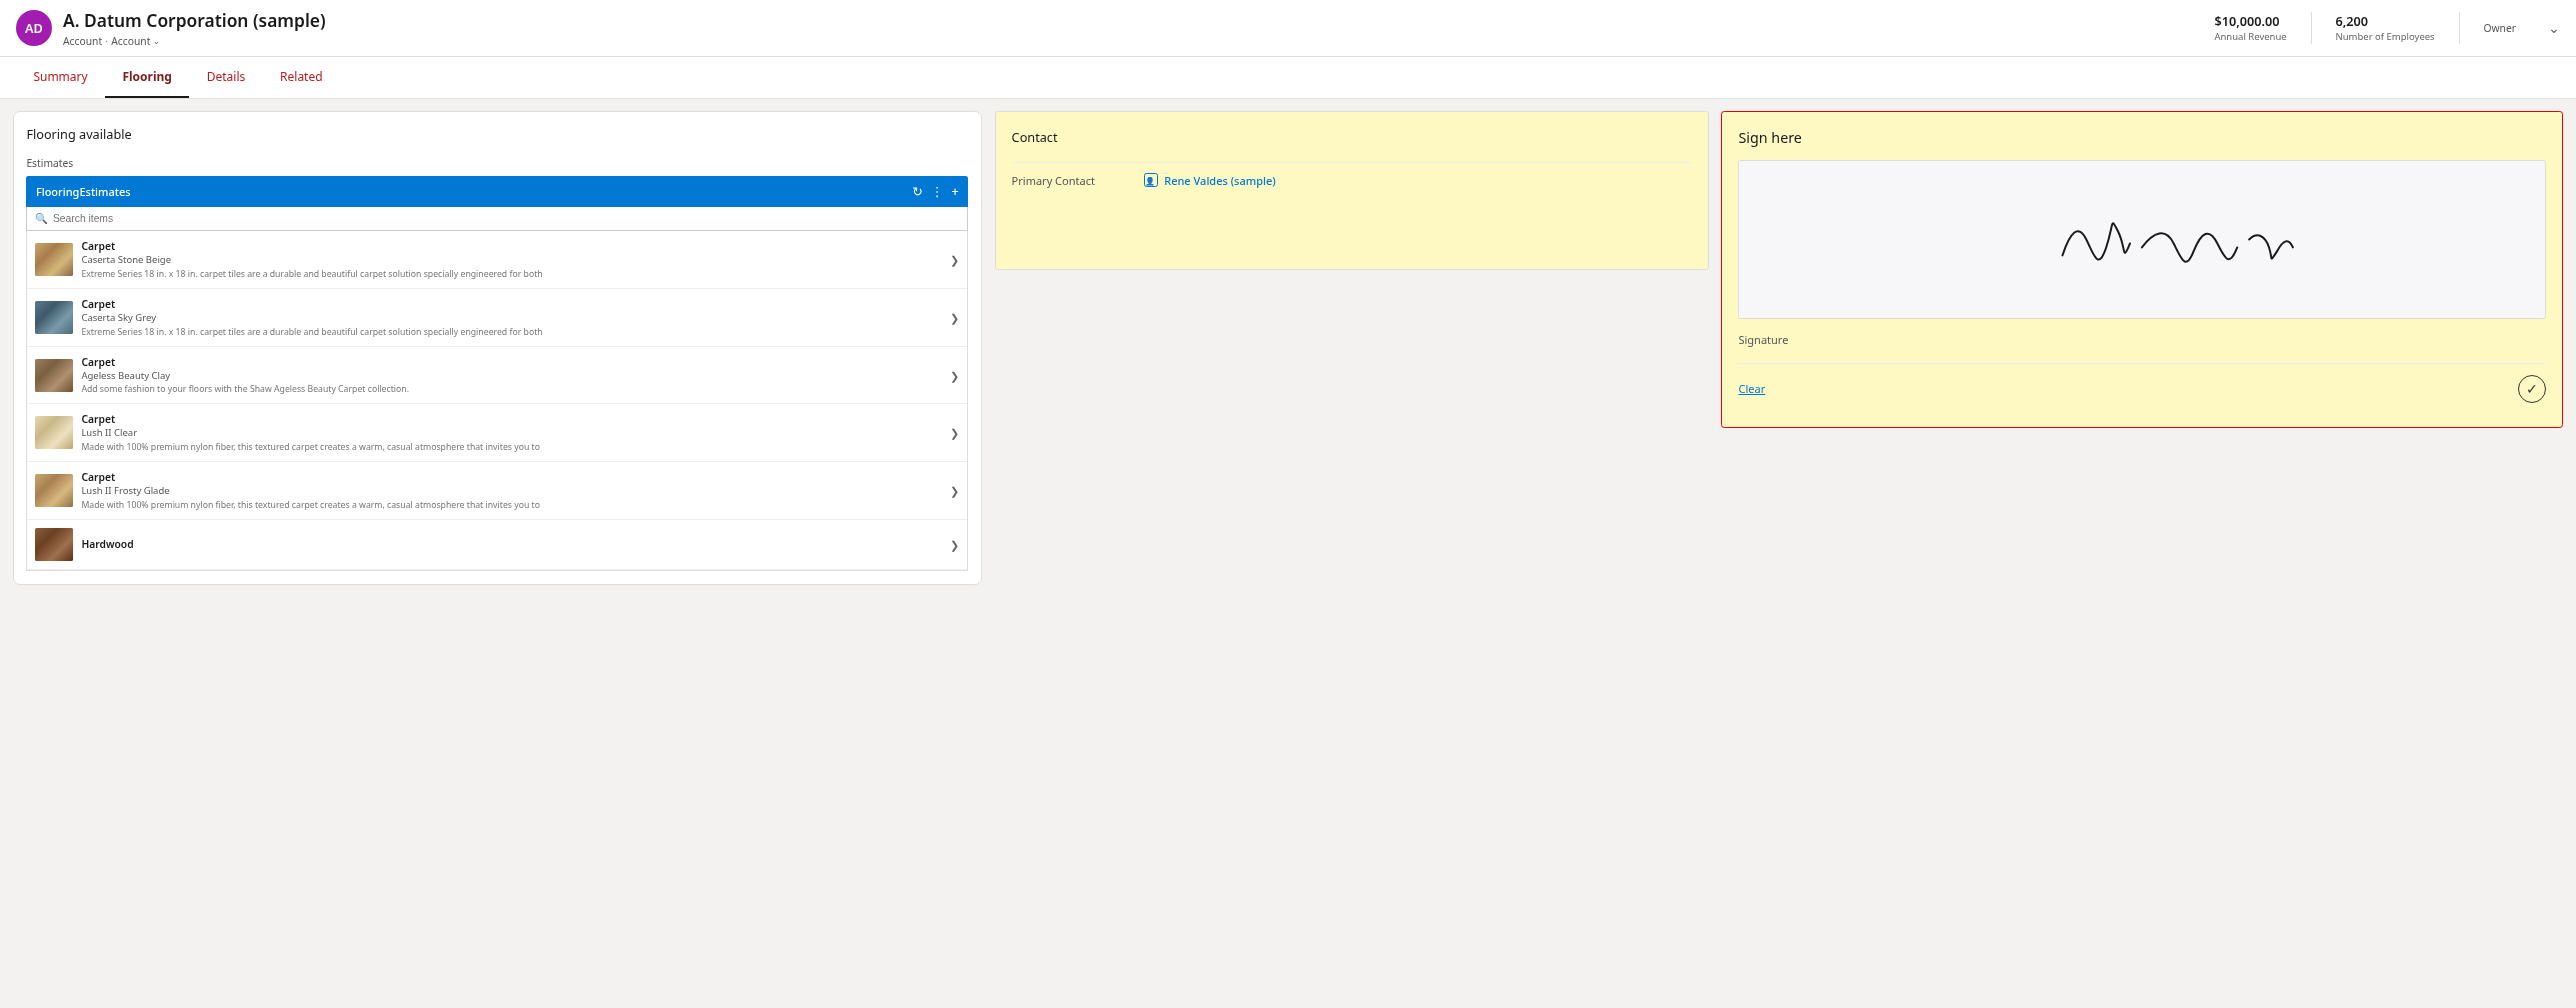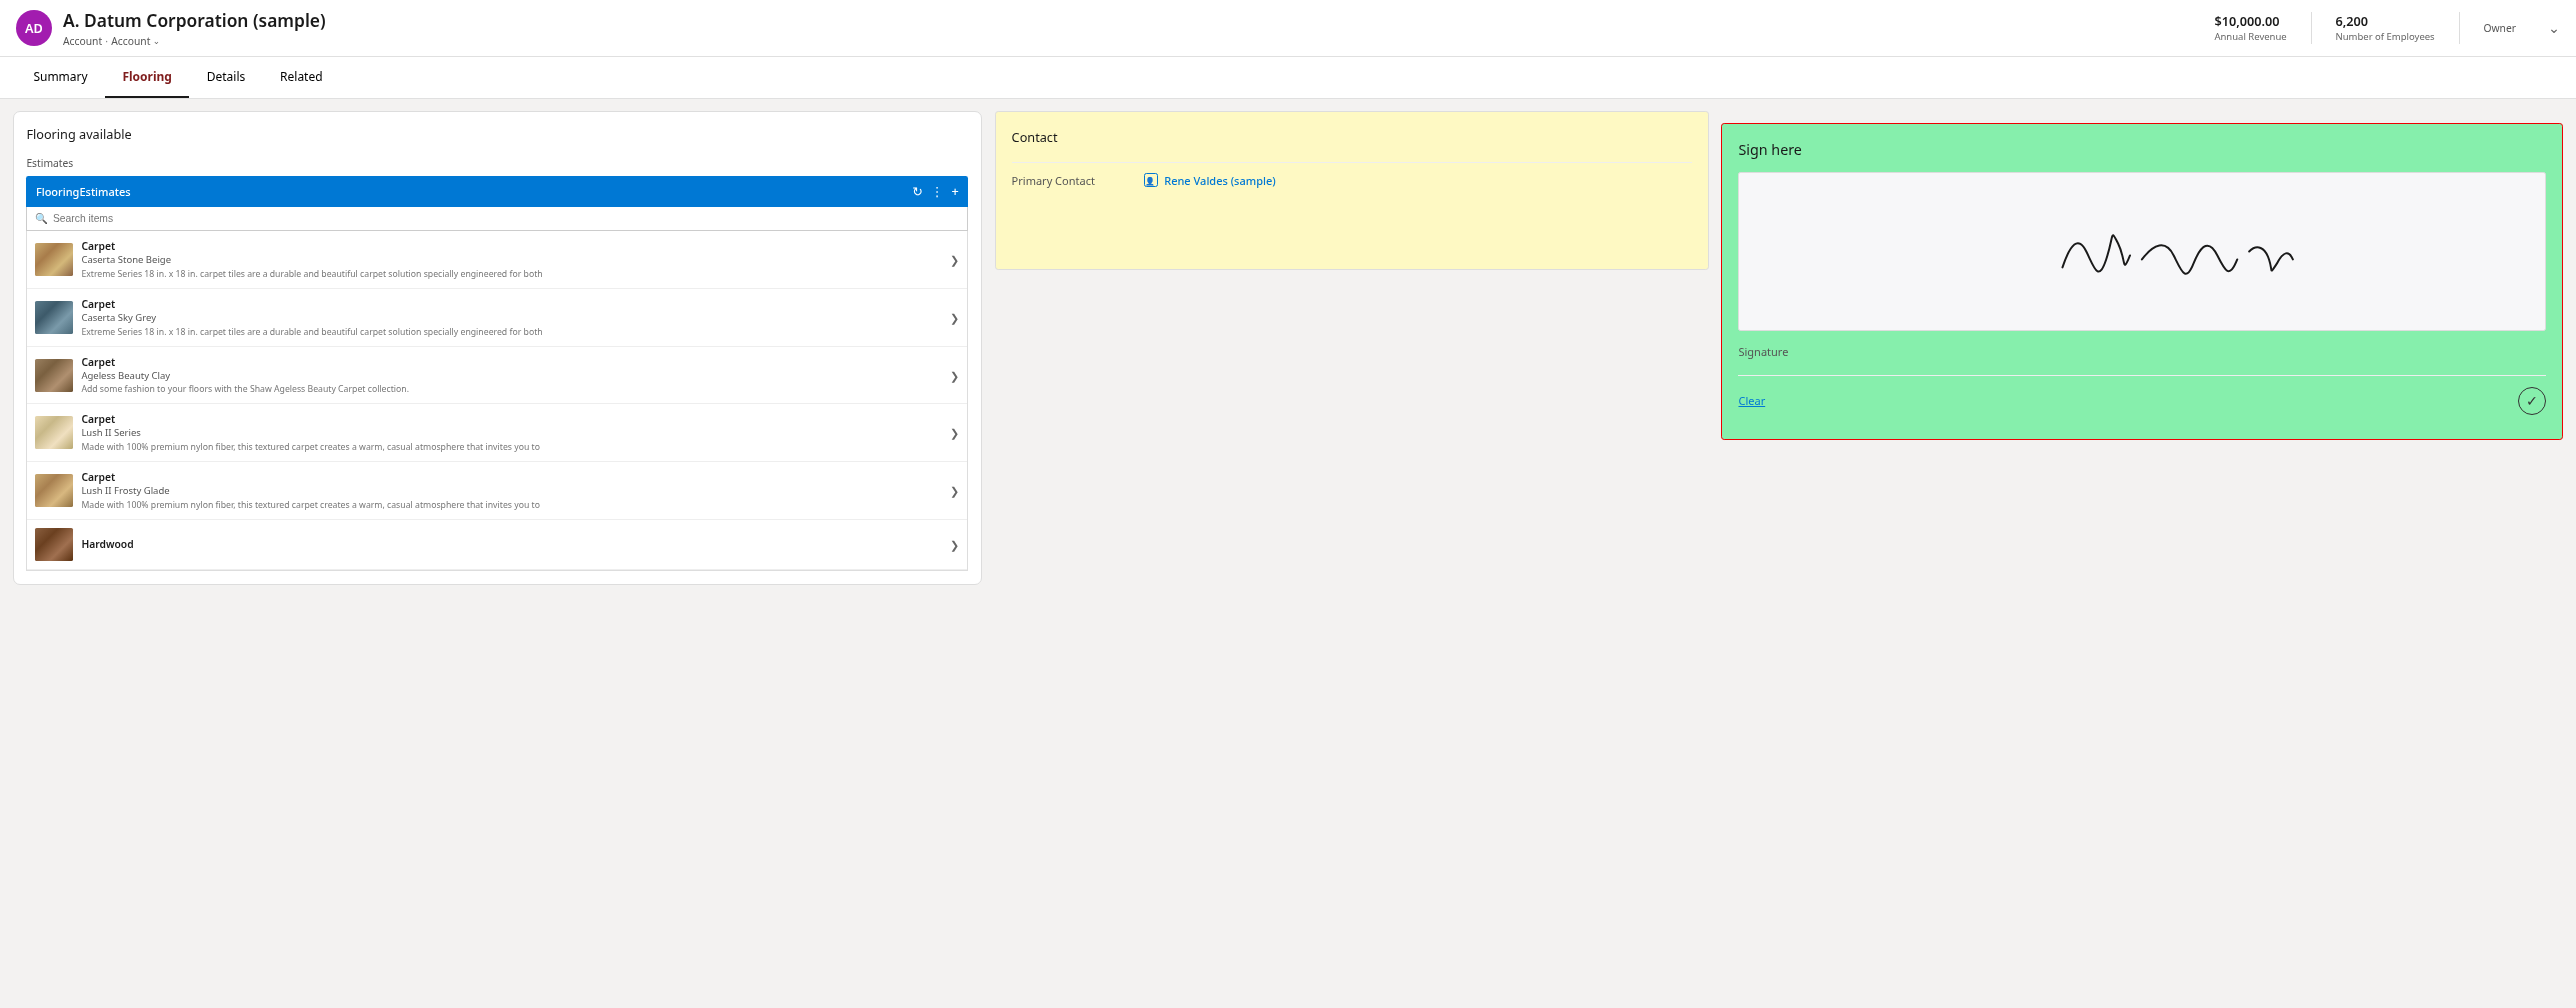--- a/index.html
+++ b/index.html
@@ -79,21 +79,21 @@
       background: #fff;
       border-bottom: 0.8px solid #e0e0e0;
       padding: 0 16px;
       display: flex;
       gap: 0;
     }
     .tab {
       padding: 11px 17.4px;
       font-size: 12px;
       cursor: pointer;
-      color: #000000;
+      color: #b91c1c;
       border-bottom: 2.4px solid transparent;
       font-weight: 400;
     }
     .tab.active {
       color: #7f1d1d;
       font-weight: 700;
       border-bottom: 2.4px solid #1a1a1a;
     }
 
     
@@ -252,28 +252,27 @@
       border: 1.6px solid #0078d4;
       border-radius: 2.4px;
       display: flex; align-items: center; justify-content: center;
       font-size: 8px;
       color: #0078d4;
       flex-shrink: 0;
     }
 
     
     .panel-right {
-      background: #86efac;
+      background: #fef9c3;
       border: 1.6px solid #e00;
       border-radius: 3.2px;
       padding: 16px;
       flex: 1;
       min-height: 317px;
       position: relative;
-      margin-top: 12px;
     }
     .sign-title {
       font-size: 14.3px;
       color: #1a1a1a;
       margin-bottom: 12.7px;
       font-weight: 400;
     }
     .signature-area {
       background: #f7f7f9;
       border: 0.8px solid #ddd;
@@ -412,21 +411,21 @@
           <div class="item-subname">Ageless Beauty Clay</div>
           <div class="item-desc">Add some fashion to your floors with the Shaw Ageless Beauty Carpet collection.</div>
         </div>
         <span class="item-chevron">❯</span>
       </div>
 
       <div class="item-row">
         <div class="item-thumb swatch-tundra"></div>
         <div class="item-info">
           <div class="item-name">Carpet</div>
-          <div class="item-subname">Lush II Series</div>
+          <div class="item-subname">Lush II Clear</div>
           <div class="item-desc">Made with 100% premium nylon fiber, this textured carpet creates a warm, casual atmosphere that invites you to</div>
         </div>
         <span class="item-chevron">❯</span>
       </div>
 
       <div class="item-row">
         <div class="item-thumb swatch-glade"></div>
         <div class="item-info">
           <div class="item-name">Carpet</div>
           <div class="item-subname">Lush II Frosty Glade</div>

